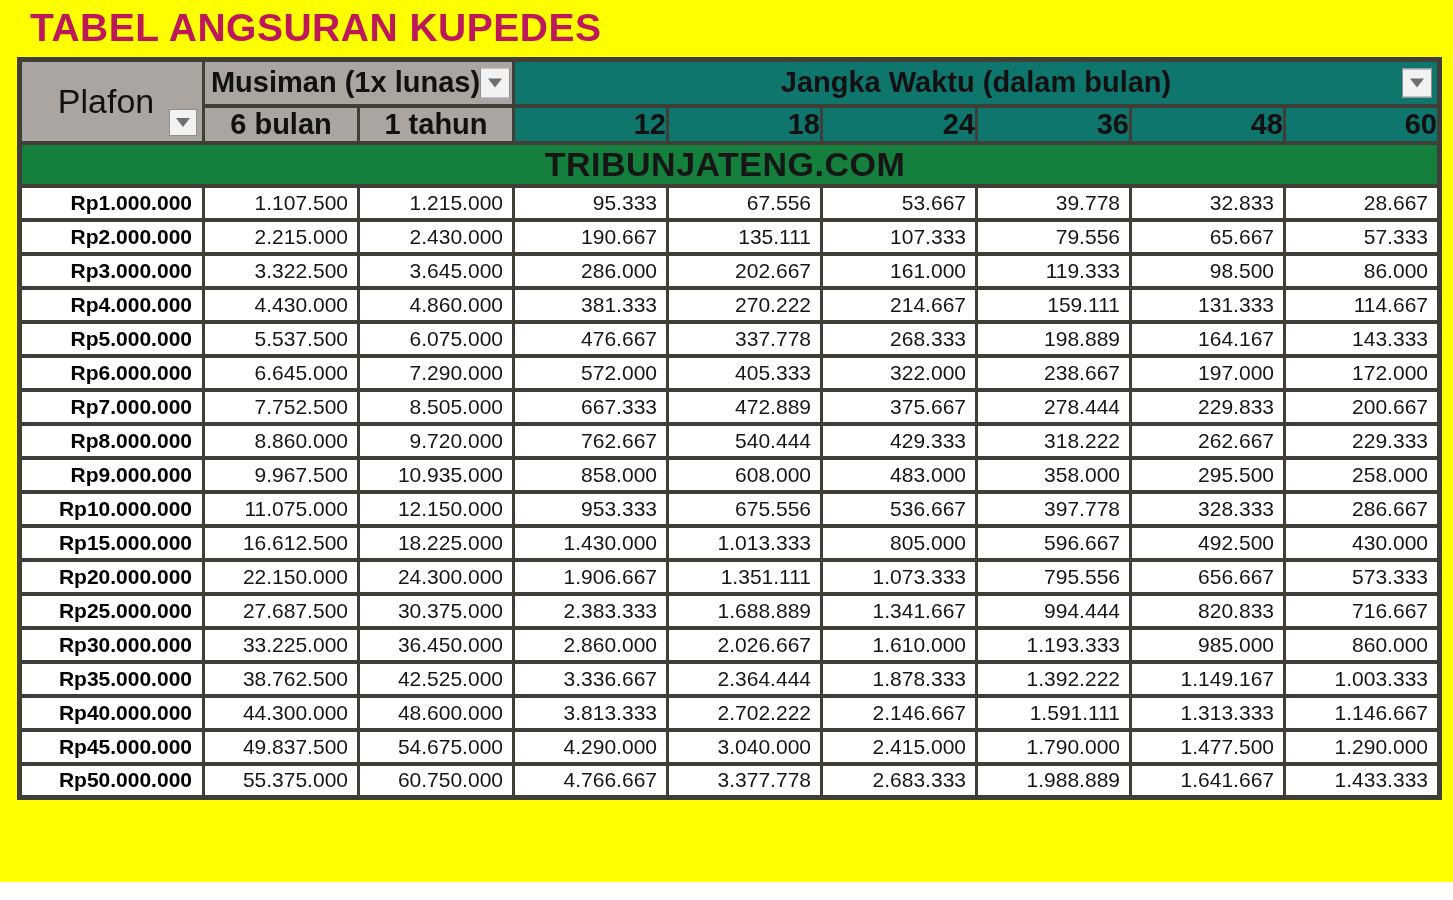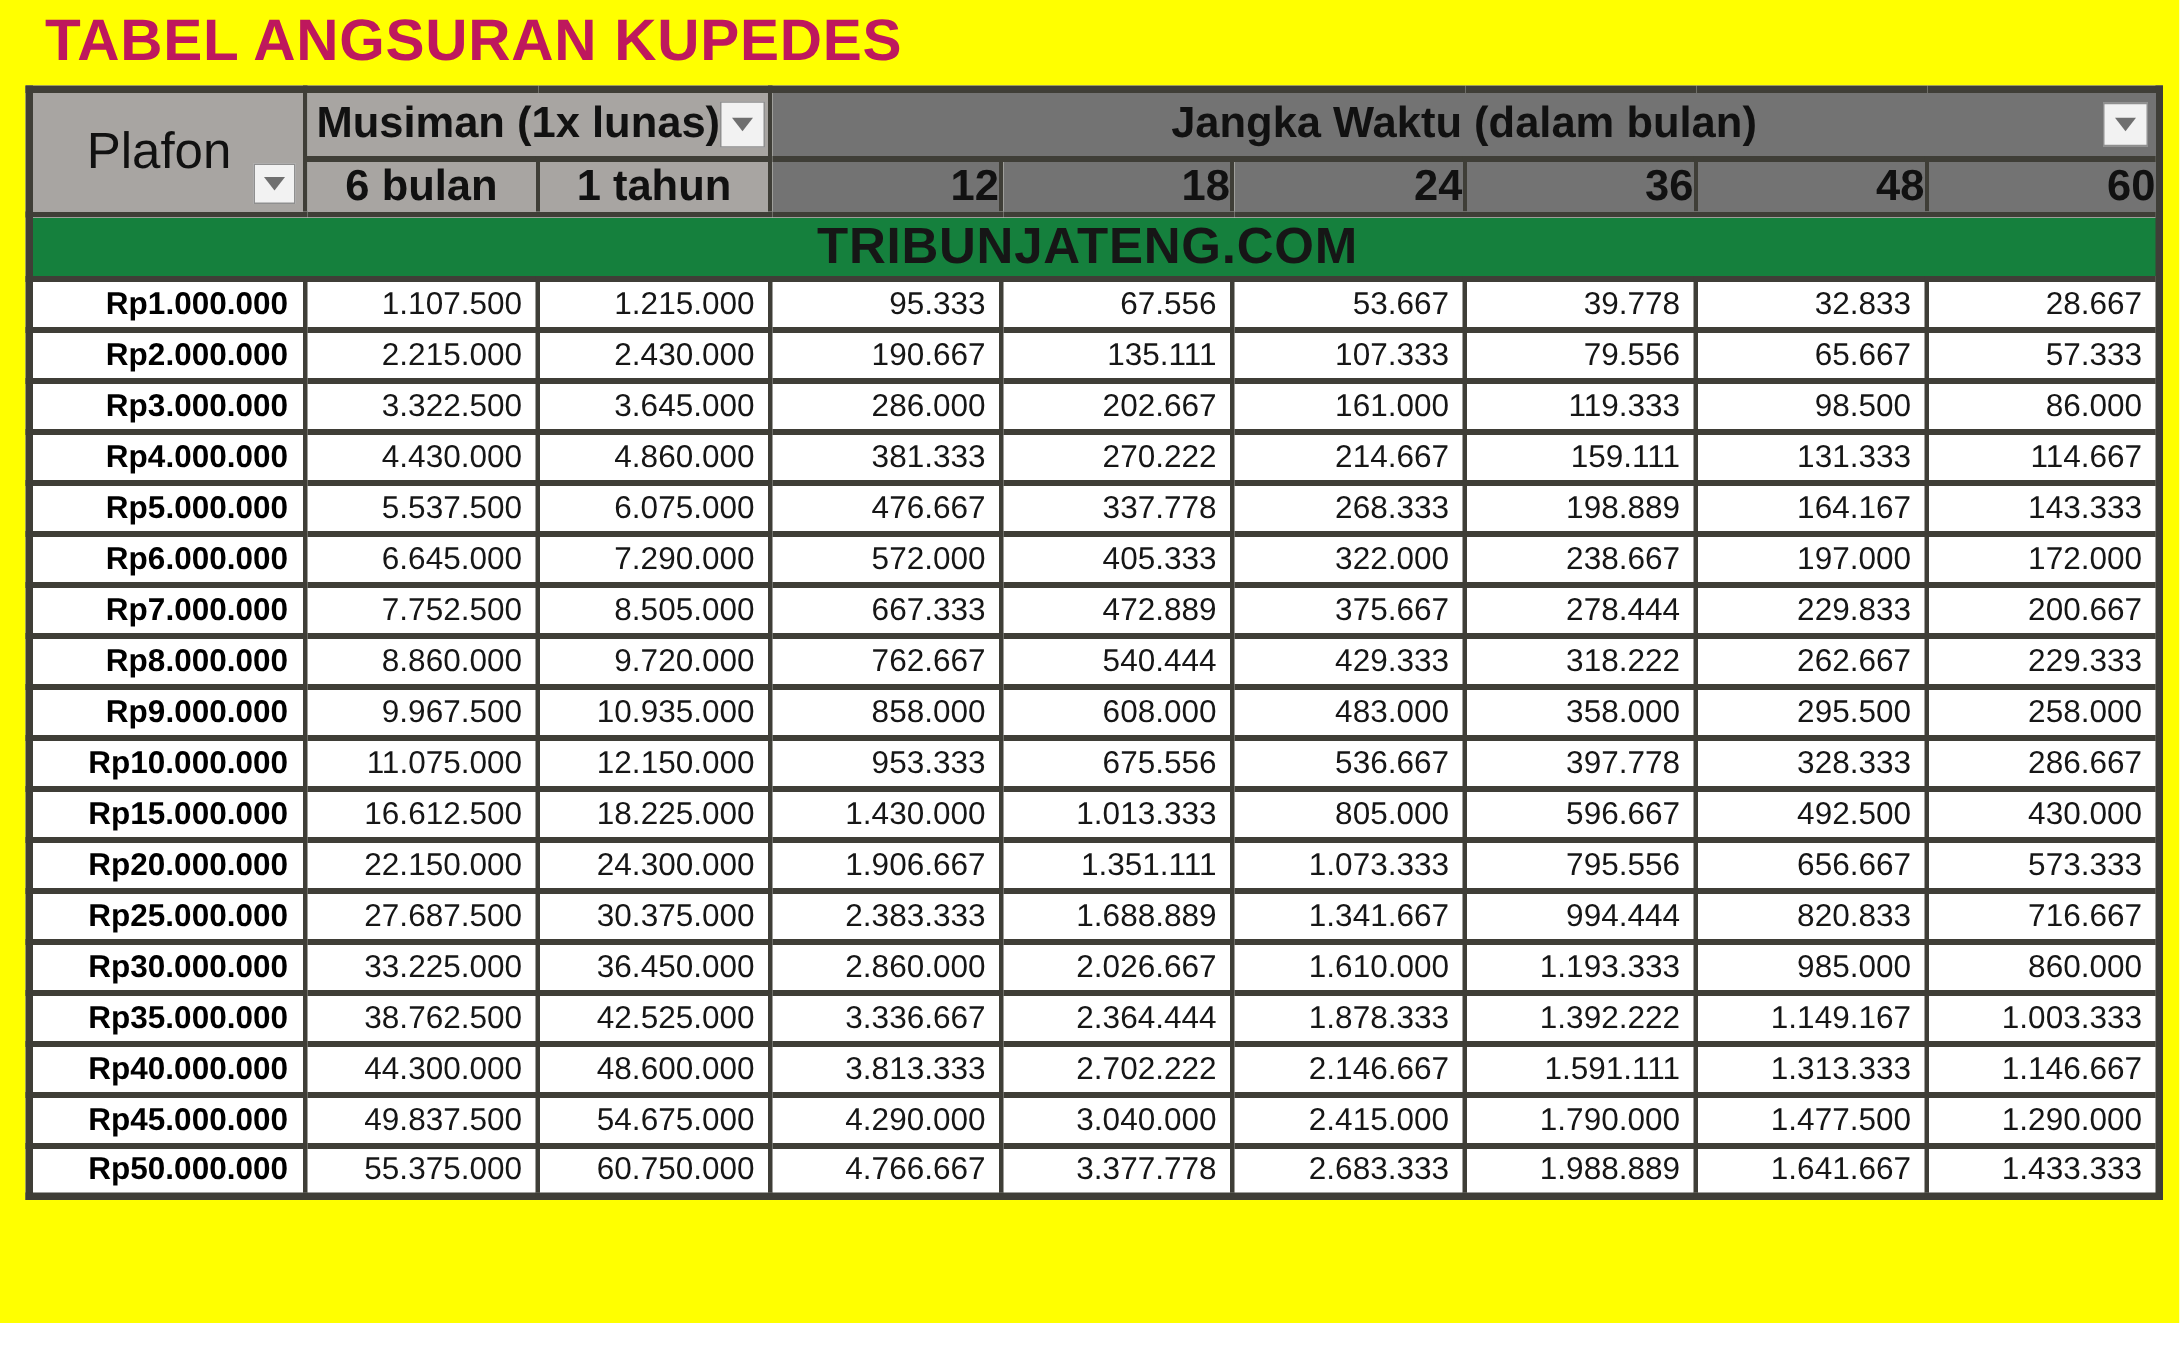--- a/index.html
+++ b/index.html
@@ -37,21 +37,21 @@
   }
   th, td {
     border: 4px solid #3F3E37;
     border-left-width: 3px;
     border-right-width: 3px;
     overflow: hidden;
     white-space: nowrap;
     vertical-align: middle;
   }
   th.gray { background: #A8A5A2; }
-  th.orange { background: #737373; }
+  th.orange { background: #0f766e; }
   thead th { position: relative; font-weight: bold; color: #111; }
   th.plafon-hd {
     font-size: 34px;
     font-weight: normal;
     text-align: center;
     padding-right: 12px;
   }
   th.musiman-hd {
     font-size: 29px;
     height: 46px;

